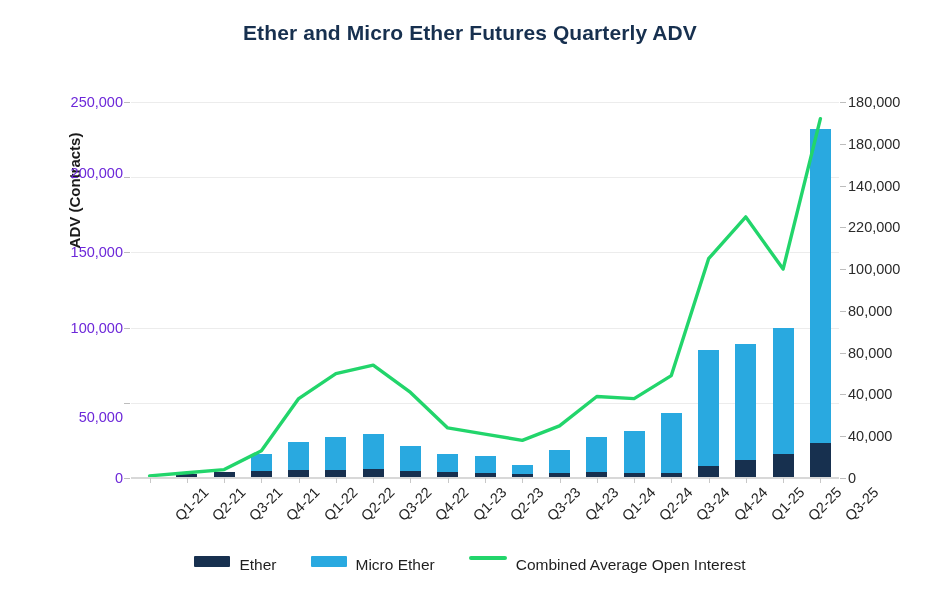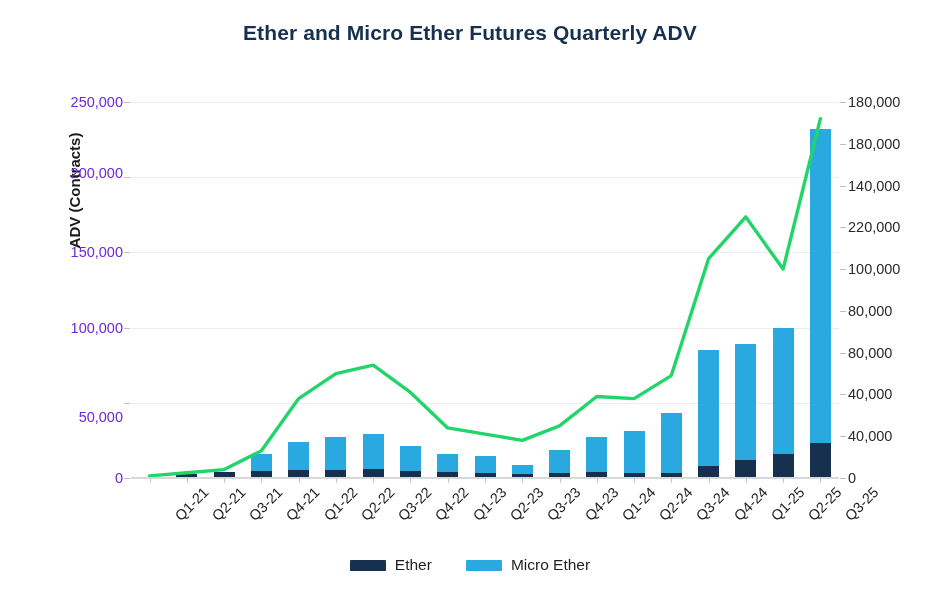--- a/index.html
+++ b/index.html
@@ -155,21 +155,21 @@
     left: 0;
     top: 556px;
     width: 940px;
     display: flex;
     justify-content: center;
     align-items: center;
     gap: 34px;
   }
   .legend-item {
     display: flex;
-    align-items: center;
+    align-items: flex-start;
     gap: 9px;
   }
   .legend-swatch-bar {
     width: 36px;
     height: 11px;
     border-radius: 1px;
   }
   .legend-swatch-line {
     width: 38px;
     height: 4px;
@@ -359,20 +359,24 @@
 
   <div id="legend">
       <div class="legend-item">
         <span class="legend-swatch-bar" style="background: rgb(23, 48, 79);"></span>
         <span class="legend-label">Ether</span>
       </div>
       <div class="legend-item">
         <span class="legend-swatch-bar" style="background: rgb(41, 169, 224);"></span>
         <span class="legend-label">Micro Ether</span>
       </div>
+      <div class="legend-item">
+        <span class="legend-swatch-line" style="background: rgb(34, 213, 107);"></span>
+        <span class="legend-label">Combined Average Open Interest</span>
+      </div>
     </div>
 
 <div class="ytick-mark" style="top: 478px;"></div>
     <div class="ytick-mark" style="top: 402.8px;"></div>
     <div class="ytick-mark" style="top: 327.6px;"></div>
     <div class="ytick-mark" style="top: 252.4px;"></div>
     <div class="ytick-mark" style="top: 177.2px;"></div>
     <div class="ytick-mark" style="top: 102px;"></div>
     <div class="ytick-mark-r" style="top: 478px;"></div>
     <div class="ytick-mark-r" style="top: 436.222px;"></div>

